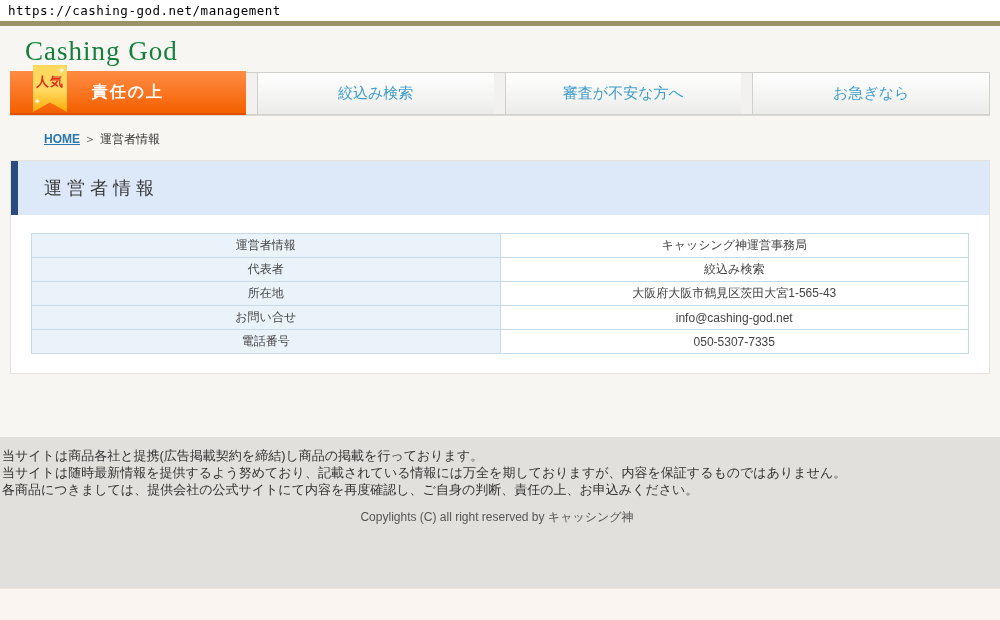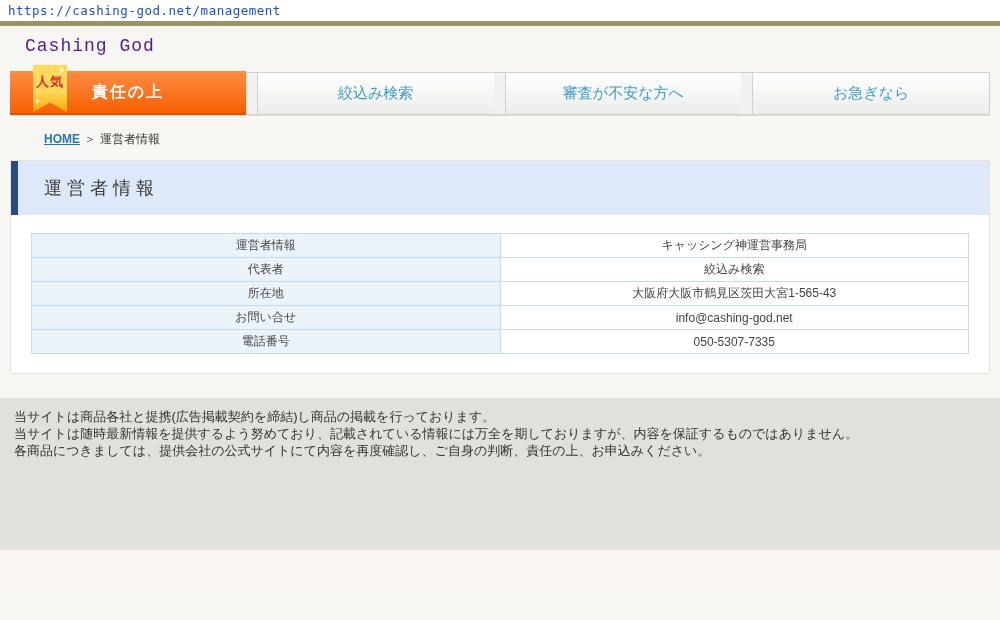--- a/index.html
+++ b/index.html
@@ -6,29 +6,29 @@
   html,body { width:1000px; height:620px; overflow:hidden; }
   body {
     font-family:"Liberation Sans","DejaVu Sans",sans-serif;
     background:#f8f6f2;
     color:#333;
   }
   
   .urlbar {
     height:21px; background:#ffffff;
     font-family:"DejaVu Sans Mono","Liberation Mono",monospace;
-    font-size:12.5px; color:#1d4ed8;
+    font-size:12.5px; color:#000000;
     padding:3px 0 0 8px; letter-spacing:0.5px;
   }
   .topline { height:5px; background:#9a9365; }
   
   .header { padding:10px 0 0 25px; height:46px; }
   .logo {
-    font-family:Liberation Mono, monospace;
-    font-size:18px; color:#4c1d95; letter-spacing:1px;
+    font-family:Liberation Serif, serif;
+    font-size:27px; color:#15803d; letter-spacing:1px;
   }
   
   .nav {
     margin:0 10px; height:43px; display:flex; align-items:stretch;
     border:1px solid #d2d0cd; background:#f2f1ef;
     box-shadow:0 1px 0 #dcdad6;
   }
   .tab {
     flex:1 1 0; display:flex; align-items:center; justify-content:center;
     font-size:15px; color:#3e9dc8; cursor:pointer;
@@ -70,22 +70,22 @@
     border:1px solid #a9c7dd; font-size:12px; color:#444;
   }
   table.info td {
     border:1px solid #c5daea; height:24px;
     text-align:center; vertical-align:middle;
   }
   td.cell-label { background:#ebf3fa; width:50%; }
   td.cell-value { background:#ffffff; }
   
   .footer {
-    margin-top:24px; height:151px; background:#e1e0dd;
-    padding:10px 8px 0 14px; font-size:13px; color:#333;
+    margin-top:63px; height:151px; background:#e1e0dd;
+    padding:10px 8px 0 2px; font-size:13px; color:#333;
   }
   .disclaimer { line-height:17px; white-space:nowrap; }
   .footer-links { margin-top:13px; font-size:12.5px; }
   .footer-links a {
     color:#2e7bb0; font-weight:bold; text-decoration:underline;
     margin-right:14px; cursor:pointer;
   }
   .copyright { margin-top:11px; text-align:center; font-size:12px; color:#555; }
   .bottomstrip { height:36px; background:#faf5f1; border-top:1px solid #f0e3da; }
 </style>
@@ -154,14 +154,15 @@
         </tr>
       </tbody>
     </table>
   </div>
 </div>
 
 <div class="footer">
   <div class="disclaimer">当サイトは商品各社と提携(広告掲載契約を締結)し商品の掲載を行っております。</div>
   <div class="disclaimer">当サイトは随時最新情報を提供するよう努めており、記載されている情報には万全を期しておりますが、内容を保証するものではありません。</div>
   <div class="disclaimer">各商品につきましては、提供会社の公式サイトにて内容を再度確認し、ご自身の判断、責任の上、お申込みください。</div>
+  <div class="copyright">Copylights (C) all right reserved by キャッシング神</div>
 </div>
 <div class="bottomstrip"></div>
 
 </body></html>

